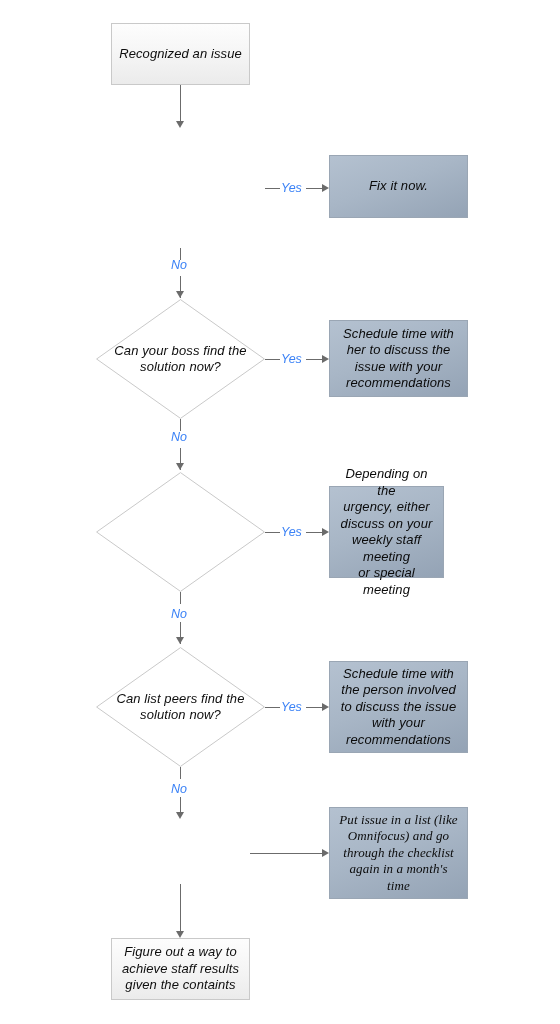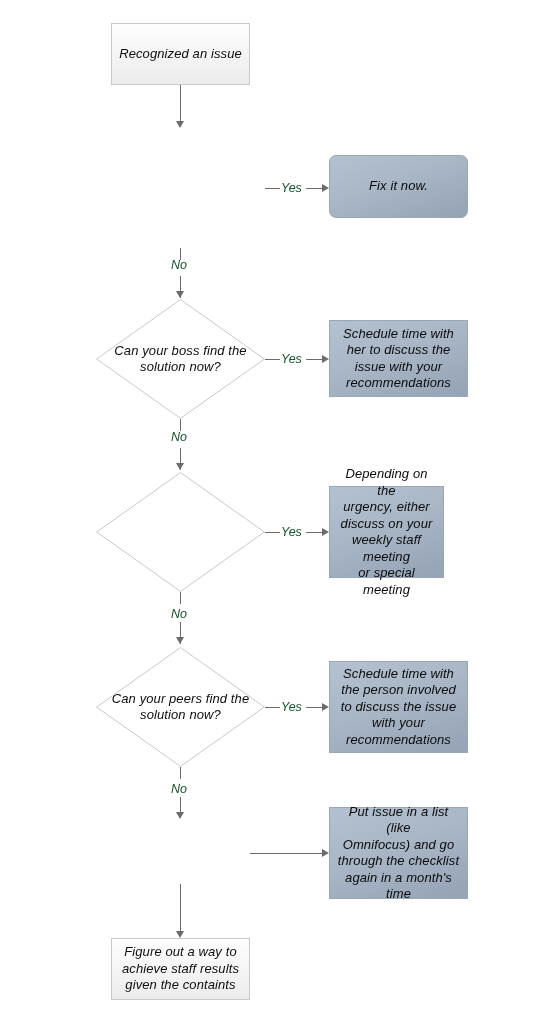--- a/index.html
+++ b/index.html
@@ -96,21 +96,21 @@
     border-top: 4px solid transparent;
     border-bottom: 4px solid transparent;
     border-left: 7px solid #6b6b6b;
   }
 
   
   .edge-label {
     position: absolute;
     font-style: italic;
     font-size: 12.5px;
-    color: #14532d;
+    color: #3b82f6;
     white-space: nowrap;
     line-height: 14px;
   }
 </style>
 </head>
 <body>
 
 <div id="canvas">
 
   <div class="vline" style="left:180px; top:85px;  height:36px;"></div>
@@ -164,21 +164,21 @@
   <div class="edge-label" style="left:171px; top:607px;">No</div>
 
   <div class="edge-label" style="left:281px; top:700px;">Yes</div>
   <div class="edge-label" style="left:171px; top:782px;">No</div>
 
   <div class="node proc" style="left:111px; top:23px; width:139px; height:62px;">
     <span class="label">Recognized an issue</span>
   </div>
 
 
-  <div class="node action" style="left:329px; top:155px; width:139px; height:63px;border-radius:7px;">
+  <div class="node action" style="left:329px; top:155px; width:139px; height:63px;">
     <span class="label">Fix it now.</span>
   </div>
 
   <div class="node decision" style="left:96px; top:299px; width:169px; height:120px;">
     <svg class="dia-shape" viewBox="0 0 169 120" preserveAspectRatio="none">
       <polygon points="84.5,0.6 168.4,60 84.5,119.4 0.6,60" fill="url(#gdia1)" stroke="#c9c9c9" stroke-width="1"></polygon>
     </svg>
     <span class="label">Can your boss find the
 solution now?</span>
   </div>
@@ -201,34 +201,34 @@
 urgency, either
 discuss on your
 weekly staff meeting
 or special meeting</span>
   </div>
 
   <div class="node decision" style="left:96px; top:647px; width:169px; height:120px;">
     <svg class="dia-shape" viewBox="0 0 169 120" preserveAspectRatio="none">
       <polygon points="84.5,0.6 168.4,60 84.5,119.4 0.6,60" fill="url(#gdia1)" stroke="#c9c9c9" stroke-width="1"></polygon>
     </svg>
-    <span class="label">Can your peers find the
+    <span class="label">Can list peers find the
 solution now?</span>
   </div>
 
   <div class="node action" style="left:329px; top:661px; width:139px; height:92px;">
     <span class="label">Schedule time with
 the person involved
 to discuss the issue
 with your
 recommendations</span>
   </div>
 
 
-  <div class="node action" style="left:329px; top:807px; width:139px; height:92px;">
+  <div class="node action" style="left:329px; top:807px; width:139px; height:92px;font-family:Liberation Serif, serif;">
     <span class="label">Put issue in a list (like
 Omnifocus) and go
 through the checklist
 again in a month's
 time</span>
   </div>
 
   <div class="node proc" style="left:111px; top:938px; width:139px; height:62px;">
     <span class="label">Figure out a way to
 achieve staff results

